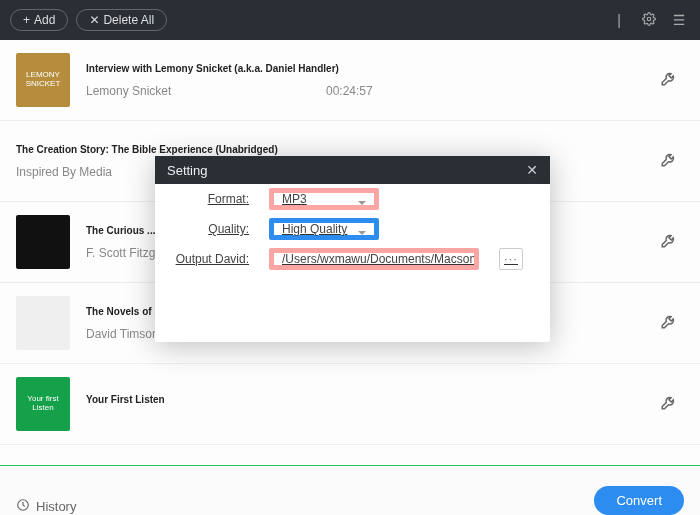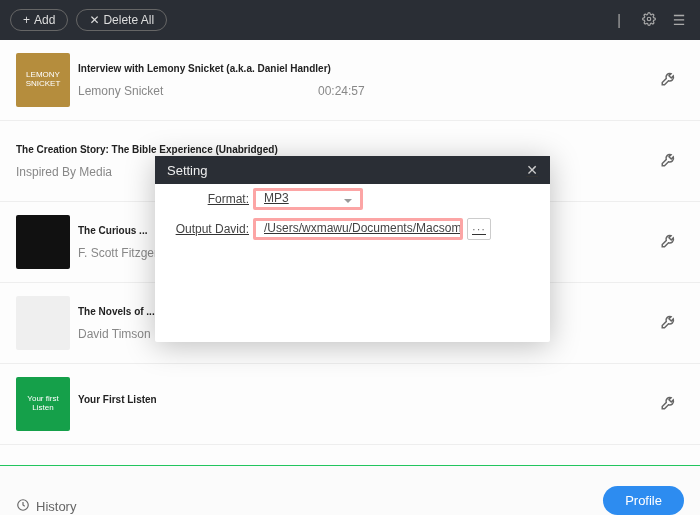--- a/index.html
+++ b/index.html
@@ -42,21 +42,21 @@
   .list {
     height: calc(100% - 40px - 50px);
     overflow: auto;
     background: #fdfdfd;
   }
   .row {
     display: flex;
     align-items: center;
     border-bottom: 1px solid #eee;
     padding: 12px 16px;
-    gap: 8px;
+    gap: 16px;
     height: 81px;
   }
   .thumb {
     width: 54px;
     height: 54px;
     border-radius: 2px;
     flex-shrink: 0;
     color: #fff;
     font-size: 8px;
     display: flex;
@@ -128,31 +128,32 @@
     display: flex;
     align-items: center;
   }
   .tab {
     color: #3b7;
     color: #2d8cf0;
     font-size: 12px;
     padding: 3px 4px;
   }
   .form { padding: 0 14px; font-size: 12px; color: #444; }
-  .form-row { display: flex; align-items: center; gap: 4px; height: 30px; }
+  .form-row { display: flex; align-items: center; gap: 20px; height: 30px; }
   .form-row label { width: 80px; text-align: right; }
   .sel, .path-input {
-    border: 3px solid #fca5a5;
+    border: 5px solid #fca5a5;
     border-radius: 2px;
     height: 22px;
     padding: 0 8px;
     font-size: 12px;
     color: #444;
     background: #fff;
     display: flex;
+    align-items: center;
     position: relative;
   }
   .sel { width: 110px; cursor: pointer; }
   .sel.active { border-color: #2d8cf0; }
   .sel::after {
     content: "";
     position: absolute; right: 8px; top: 8px;
     border: 4px solid transparent;
     border-top-color: #999;
   }
@@ -265,38 +266,44 @@
     <span>
       <svg viewBox="0 0 24 24" width="14" height="14" fill="none" stroke="currentColor" stroke-width="2">
           <circle cx="12" cy="12" r="9"></circle>
           <path d="M12 7v5l3 2"></path>
         </svg>
     </span>
     <span>History</span>
   </div>
   <div class="spacer"></div>
   <button class="convert-btn">
-    <span>Profile</span>
+    <span>Convert</span>
   </button>
 </div>
 
 <div class="modal">
   <div class="modal-hdr">
     <span>Setting</span>
     <div class="spacer"></div>
     <span class="close-x">✕</span>
   </div>
   <div class="form">
     <div class="form-row">
       <label>Format:</label>
       <div class="sel">
         <span>MP3</span>
       </div>
     </div>
     <div class="form-row">
+      <label>Quality:</label>
+      <div class="sel active">
+        <span>High Quality</span>
+      </div>
+    </div>
+    <div class="form-row">
       <label>Output David:</label>
       <div class="path-input">
         <span>/Users/wxmawu/Documents/Macsome Any Au</span>
       </div>
       <div class="browse-btn">
         <span>···</span>
       </div>
     </div>
   </div>
 </div>

